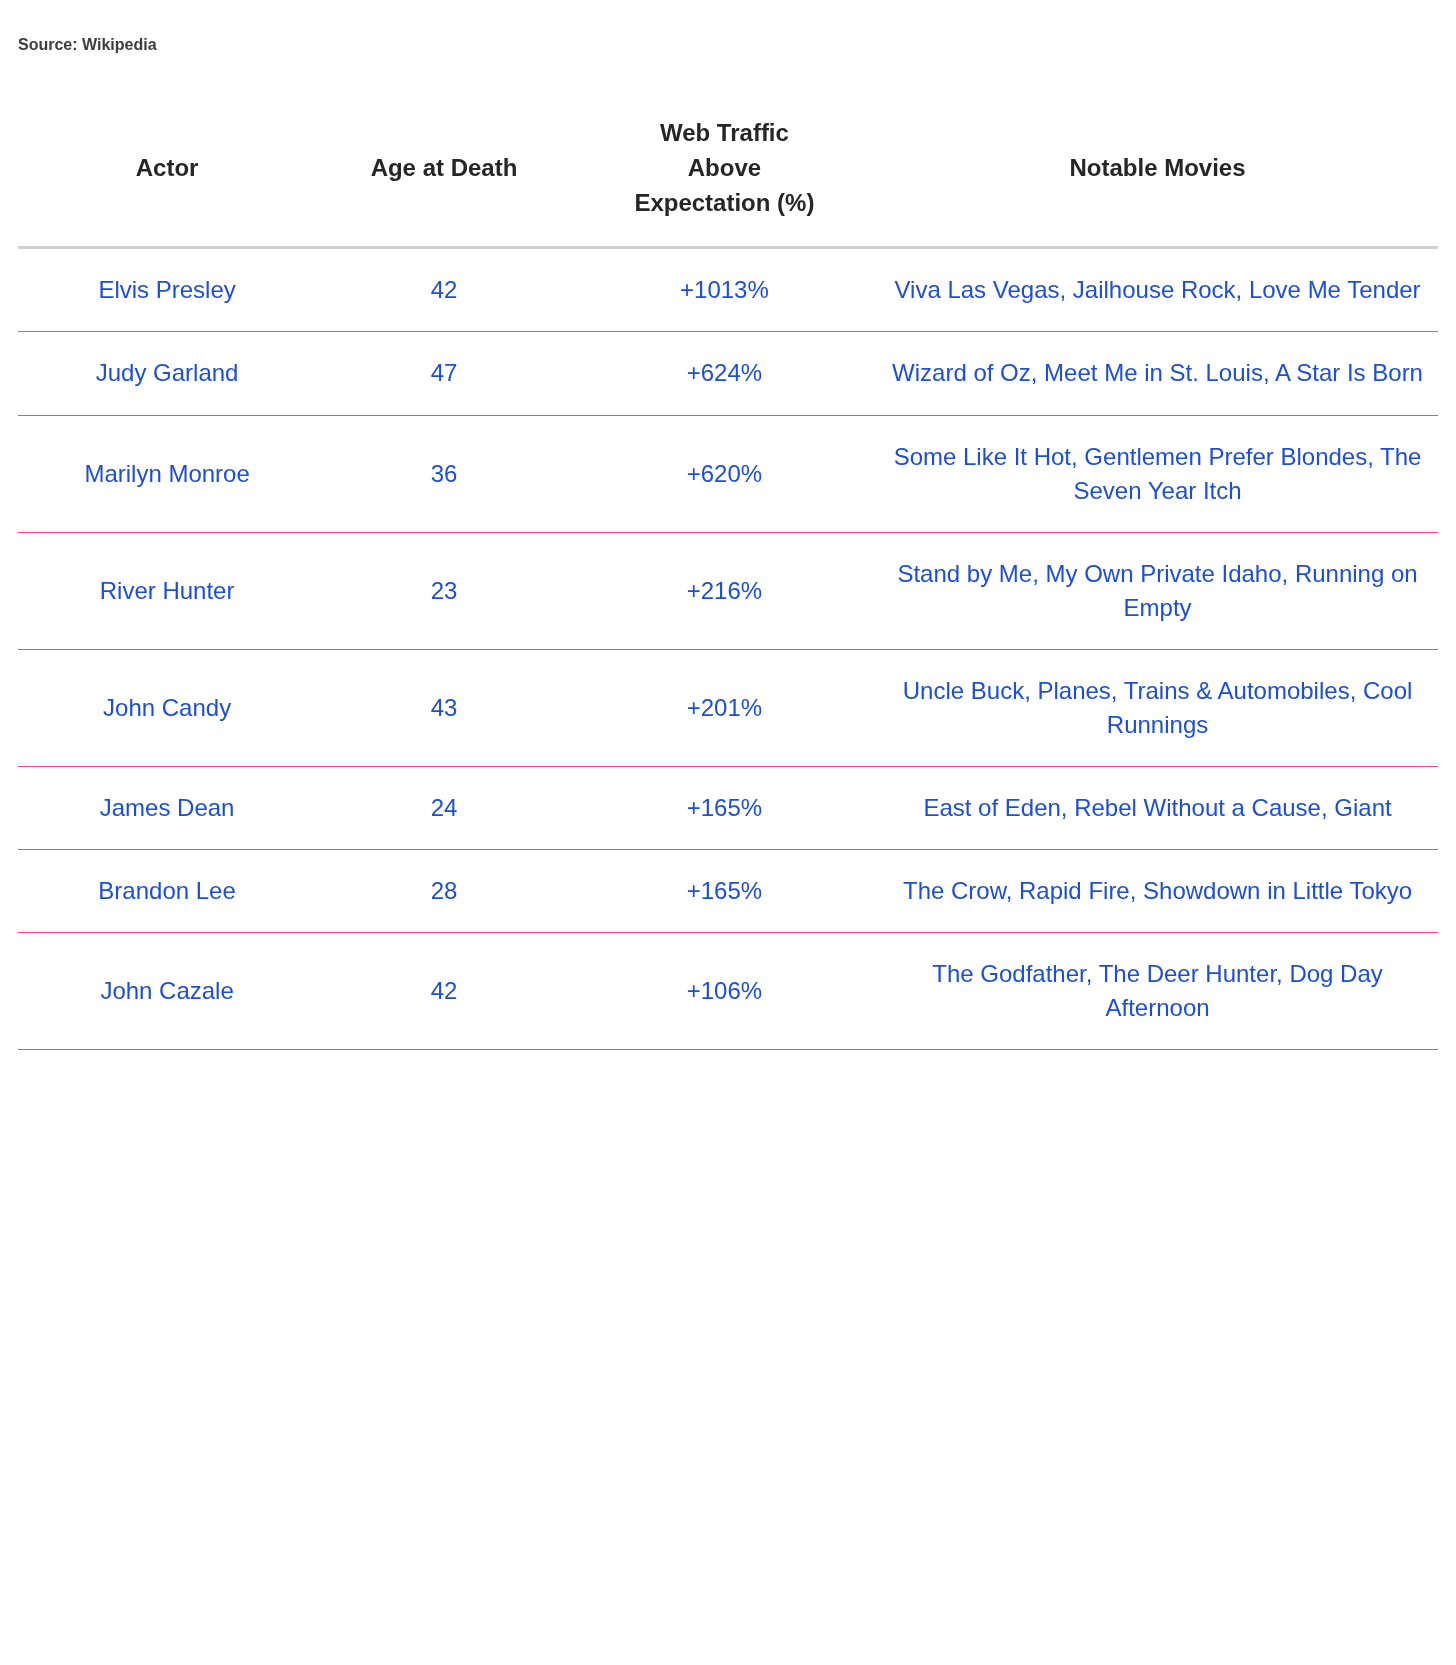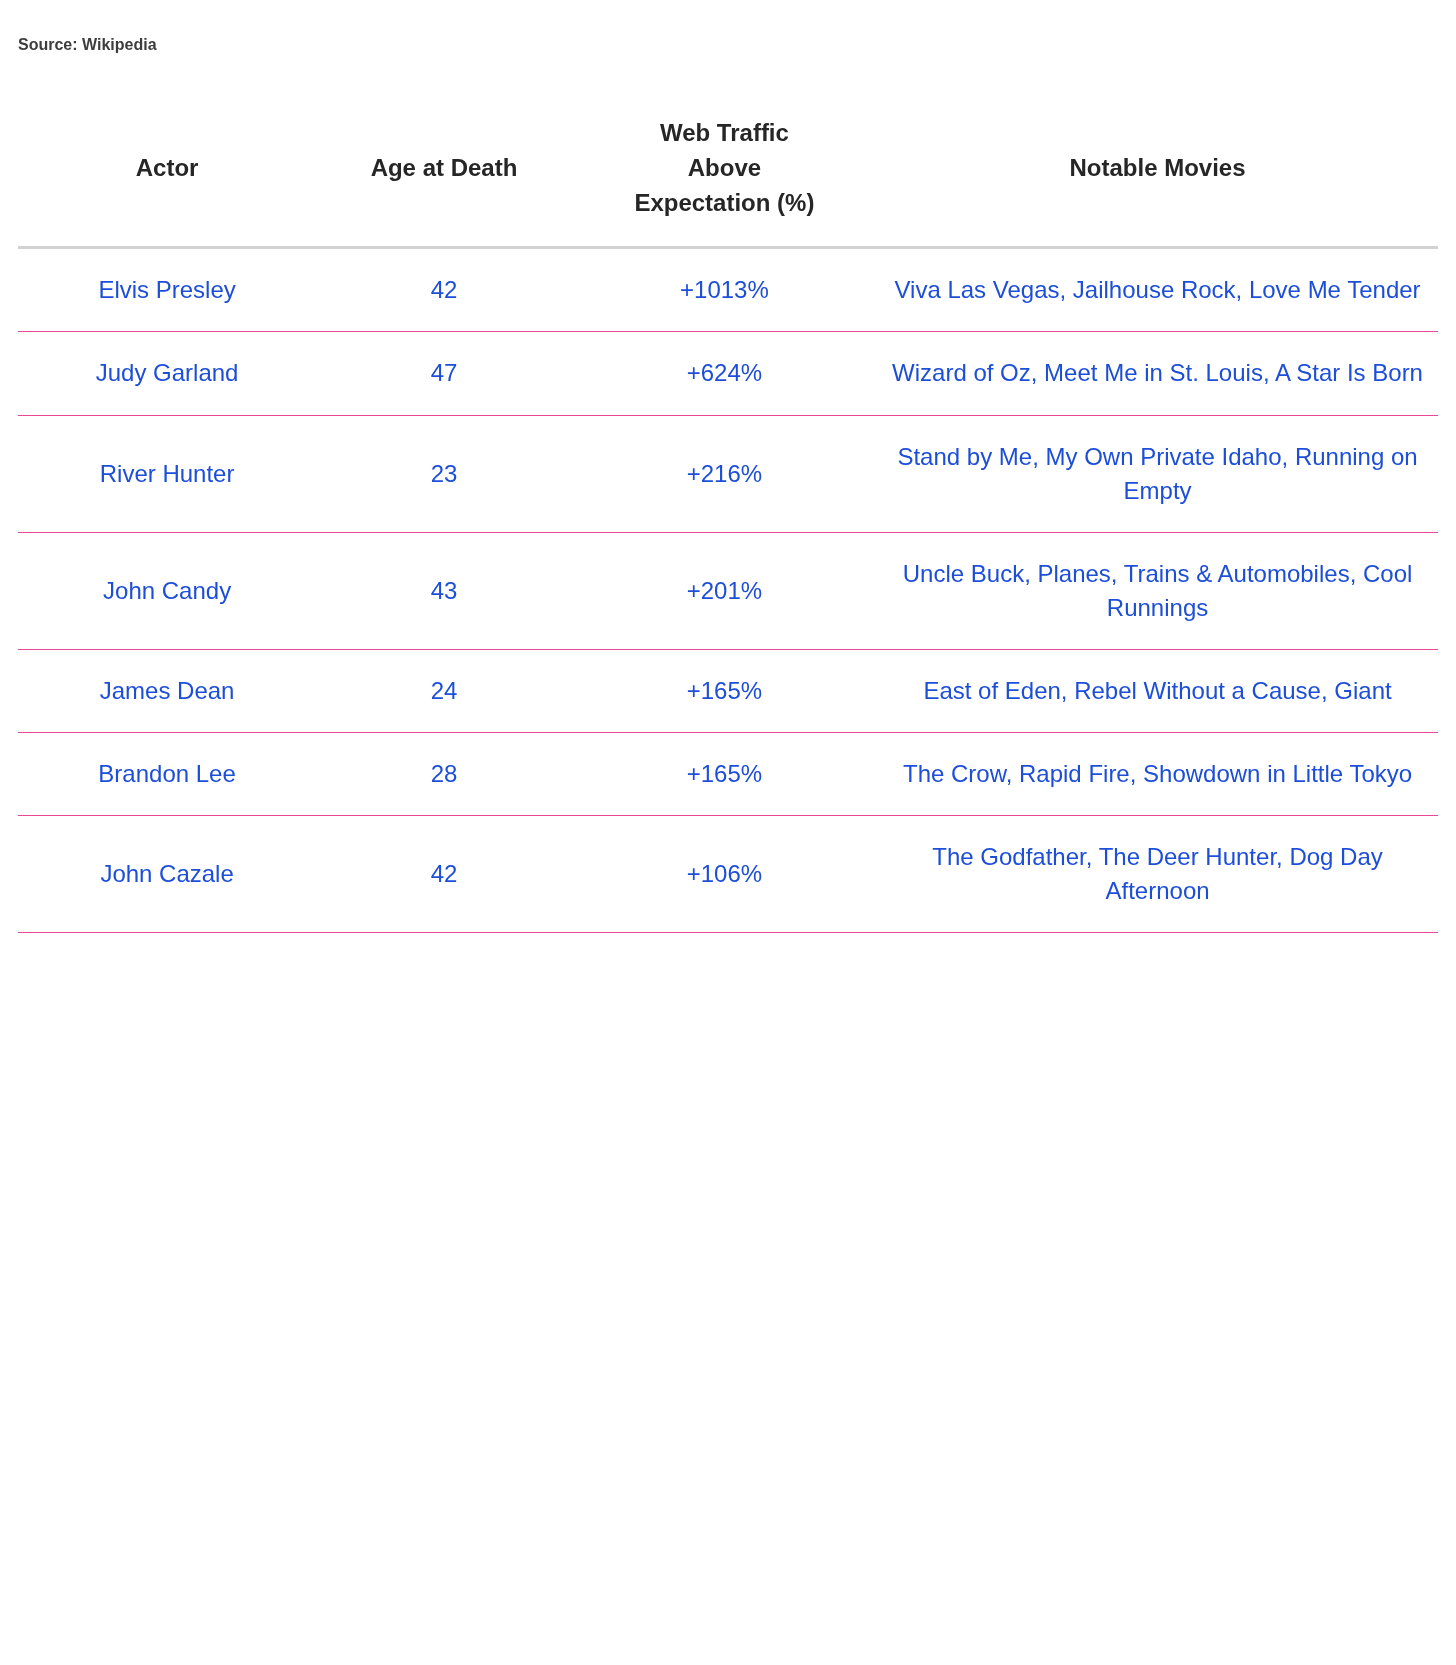--- a/index.html
+++ b/index.html
@@ -91,20 +91,26 @@
           <td>+1013%</td>
           <td>Viva Las Vegas, Jailhouse Rock, Love Me Tender</td>
         </tr>
         <tr>
           <td>Judy Garland</td>
           <td>47</td>
           <td>+624%</td>
           <td>Wizard of Oz, Meet Me in St. Louis, A Star Is Born</td>
         </tr>
         <tr>
+          <td>Marilyn Monroe</td>
+          <td>36</td>
+          <td>+620%</td>
+          <td>Some Like It Hot, Gentlemen Prefer Blondes, The Seven Year Itch</td>
+        </tr>
+        <tr>
           <td>River Hunter</td>
           <td>23</td>
           <td>+216%</td>
           <td>Stand by Me, My Own Private Idaho, Running on Empty</td>
         </tr>
         <tr>
           <td>John Candy</td>
           <td>43</td>
           <td>+201%</td>
           <td>Uncle Buck, Planes, Trains &amp; Automobiles, Cool Runnings</td>

